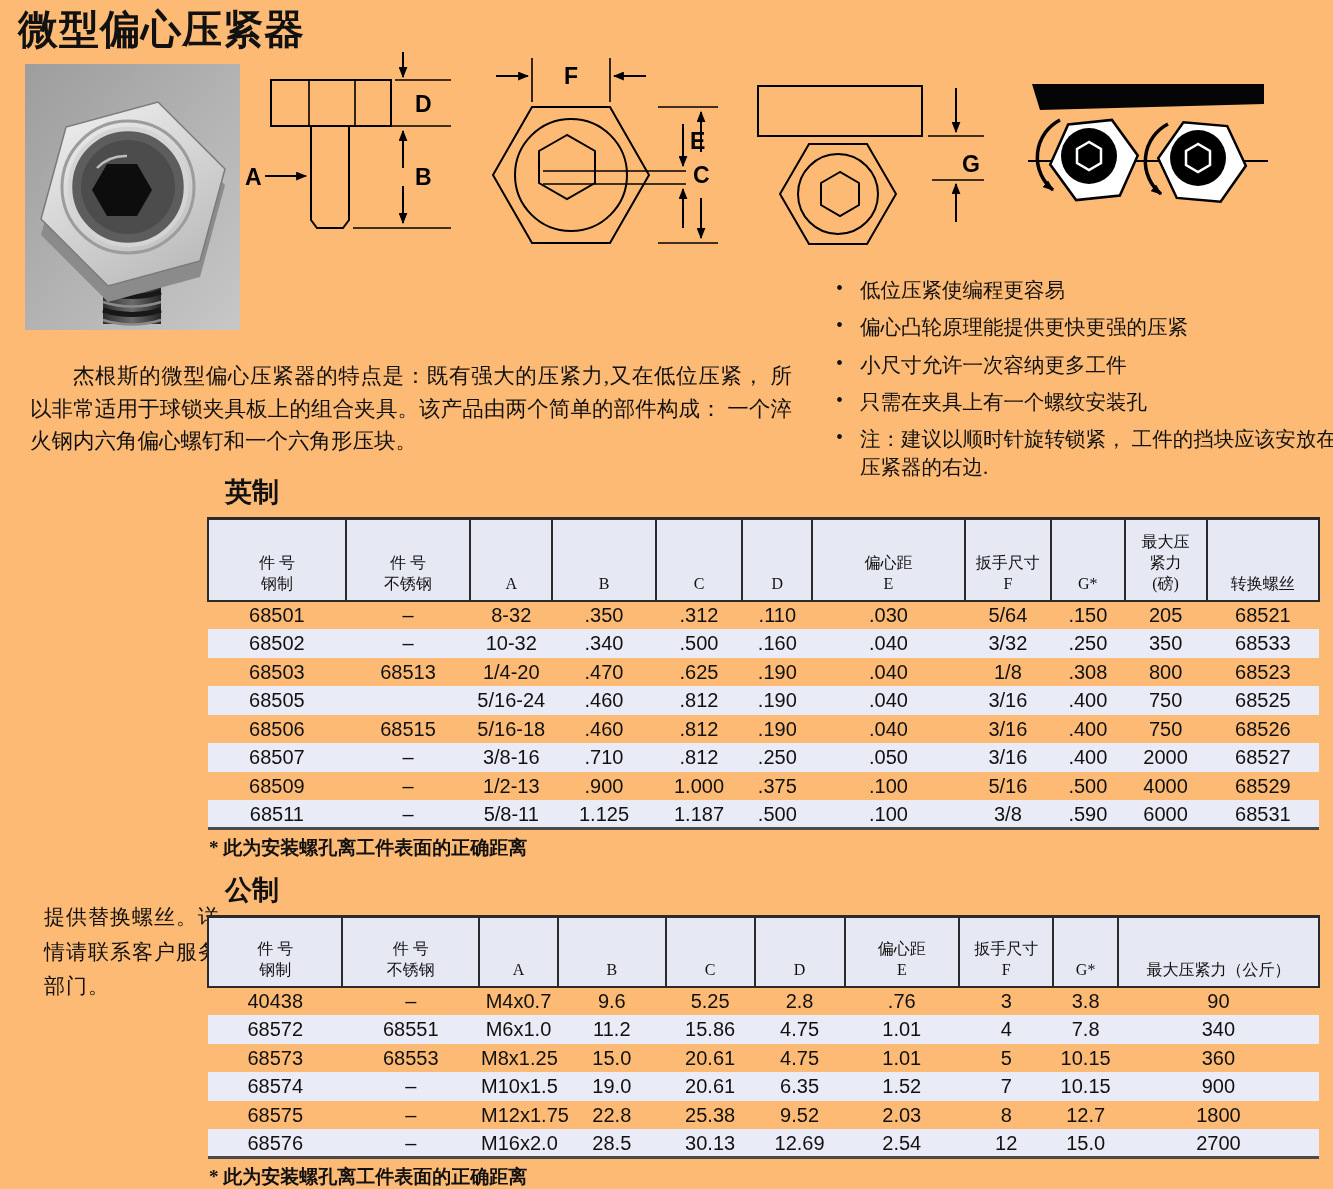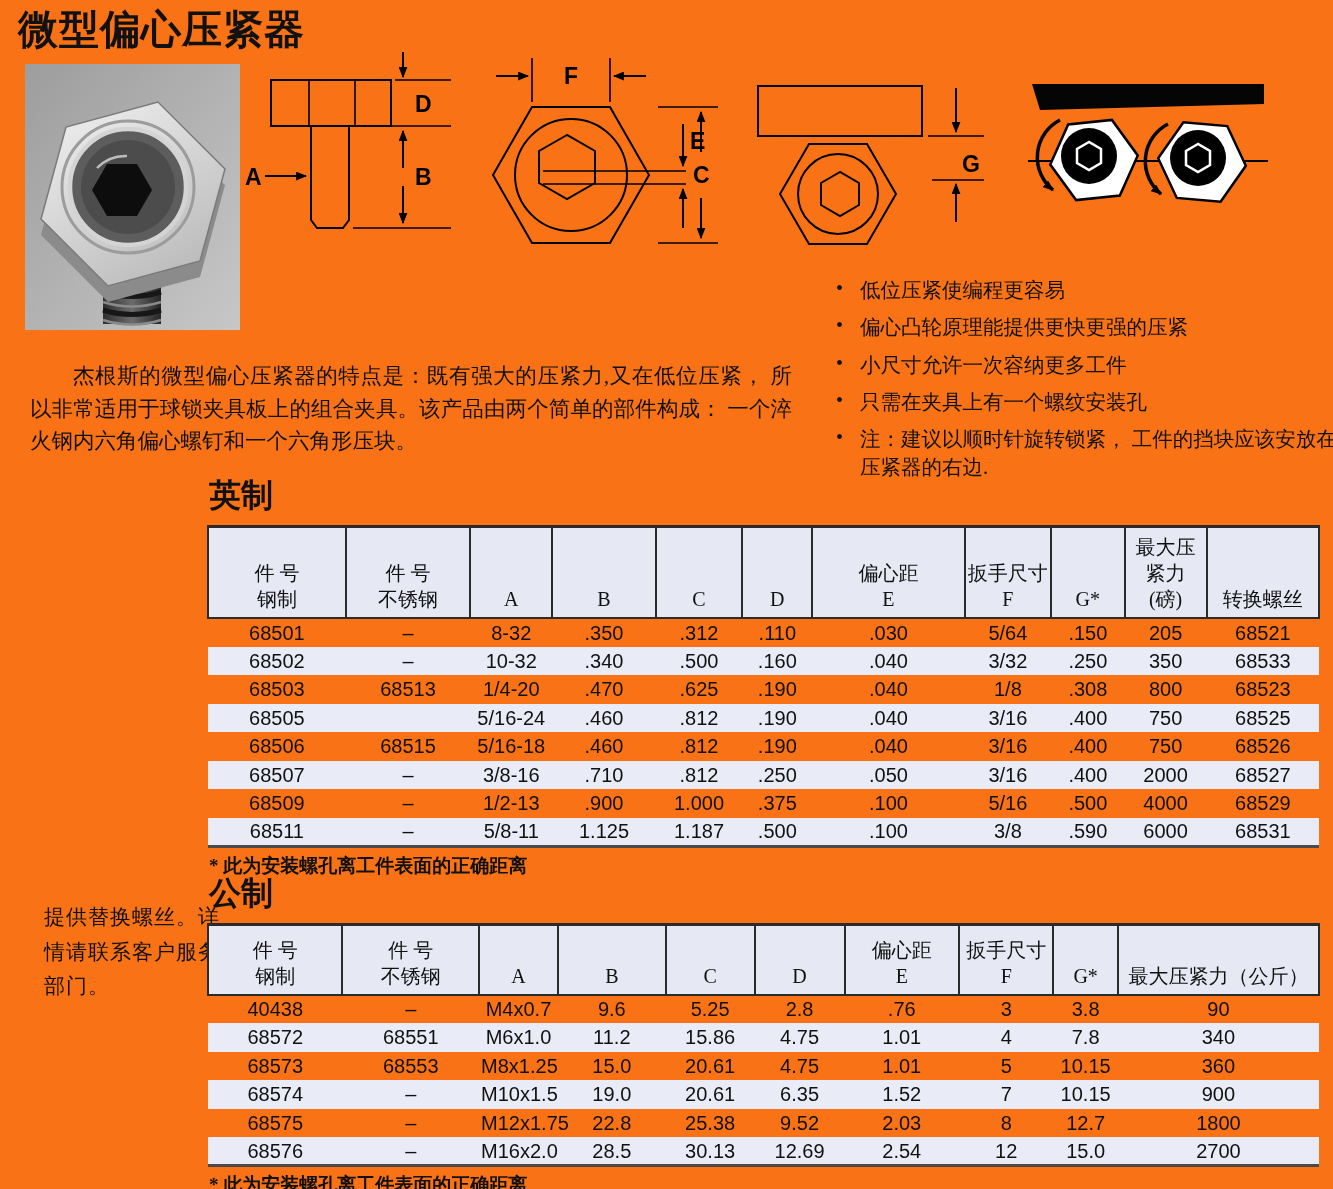--- a/index.html
+++ b/index.html
@@ -4,21 +4,21 @@
 <style>
   :root{
     --table-header-bg:#e6e9f4;
     --row-stripe:#e9ecf6;
     --border-dark:#2b2b2b;
     --ink:#111111;
   }
   *{margin:0;padding:0;box-sizing:border-box;}
   html,body{background:#ffffff;}
   body{font-family:"Liberation Serif", serif;color:var(--ink);}
-  .page{position:relative;width:1333px;height:1189px;background:#f97316;overflow:hidden;}
+  .page{position:relative;width:1333px;height:1189px;background:#fdba74;overflow:hidden;}
 
   .title{position:absolute;left:18px;top:2px;font-family:"Liberation Sans",sans-serif;
          font-size:40px;font-weight:bold;letter-spacing:1px;}
 
   .photo{position:absolute;left:25px;top:64px;width:215px;height:266px;}
   .diag{position:absolute;}
   .diag svg{display:block;}
   .d-side{left:243px;top:50px;}
   .d-front{left:468px;top:50px;}
   .d-plate{left:752px;top:80px;}
@@ -34,26 +34,26 @@
   .features li{position:relative;padding-left:30px;font-size:20.5px;line-height:1.38;
                margin-bottom:9px;}
   .features li::before{content:"•";position:absolute;left:6px;top:-1px;font-size:20px;}
 
   .side-note{position:absolute;left:44px;top:900px;width:182px;font-size:21px;
              line-height:1.65;letter-spacing:1px;}
 
   .tbl-section{position:absolute;left:207px;width:1113px;}
   .sec-imperial{top:474px;}
   .sec-metric{top:872px;}
-  .sec-title{font-family:"Liberation Sans",sans-serif;font-size:32px;font-weight:bold;
-             margin:0 0 7px 2px;}
+  .sec-title{font-family:"Liberation Sans",sans-serif;font-size:27px;font-weight:bold;
+             margin:0 0 7px 18px;}
   table.spec{width:100%;border-collapse:collapse;table-layout:fixed;
              border-top:3px solid var(--border-dark);border-bottom:3px solid #4a4a4a;}
   table.spec thead th{background:var(--table-header-bg);vertical-align:bottom;
-             text-align:center;font-weight:normal;font-size:20px;line-height:1.3;
+             text-align:center;font-weight:normal;font-size:16px;line-height:1.3;
              padding:6px 2px 5px 2px;border-bottom:2.5px solid var(--border-dark);
              border-left:2px solid var(--border-dark);border-right:2px solid var(--border-dark);}
   table.spec thead th:first-child{border-left:2px solid var(--border-dark);}
   .sec-imperial thead th{height:82px;}
   .sec-metric thead th{height:70px;}
   table.spec tbody td{font-family:"Liberation Sans",sans-serif;font-size:20px;
              text-align:center;height:28.5px;padding:0 2px;line-height:1;}
   table.spec tbody tr:nth-child(even){background:var(--row-stripe);}
   .footnote{font-size:19px;margin-top:5px;margin-left:2px;font-weight:bold;}
 </style>

